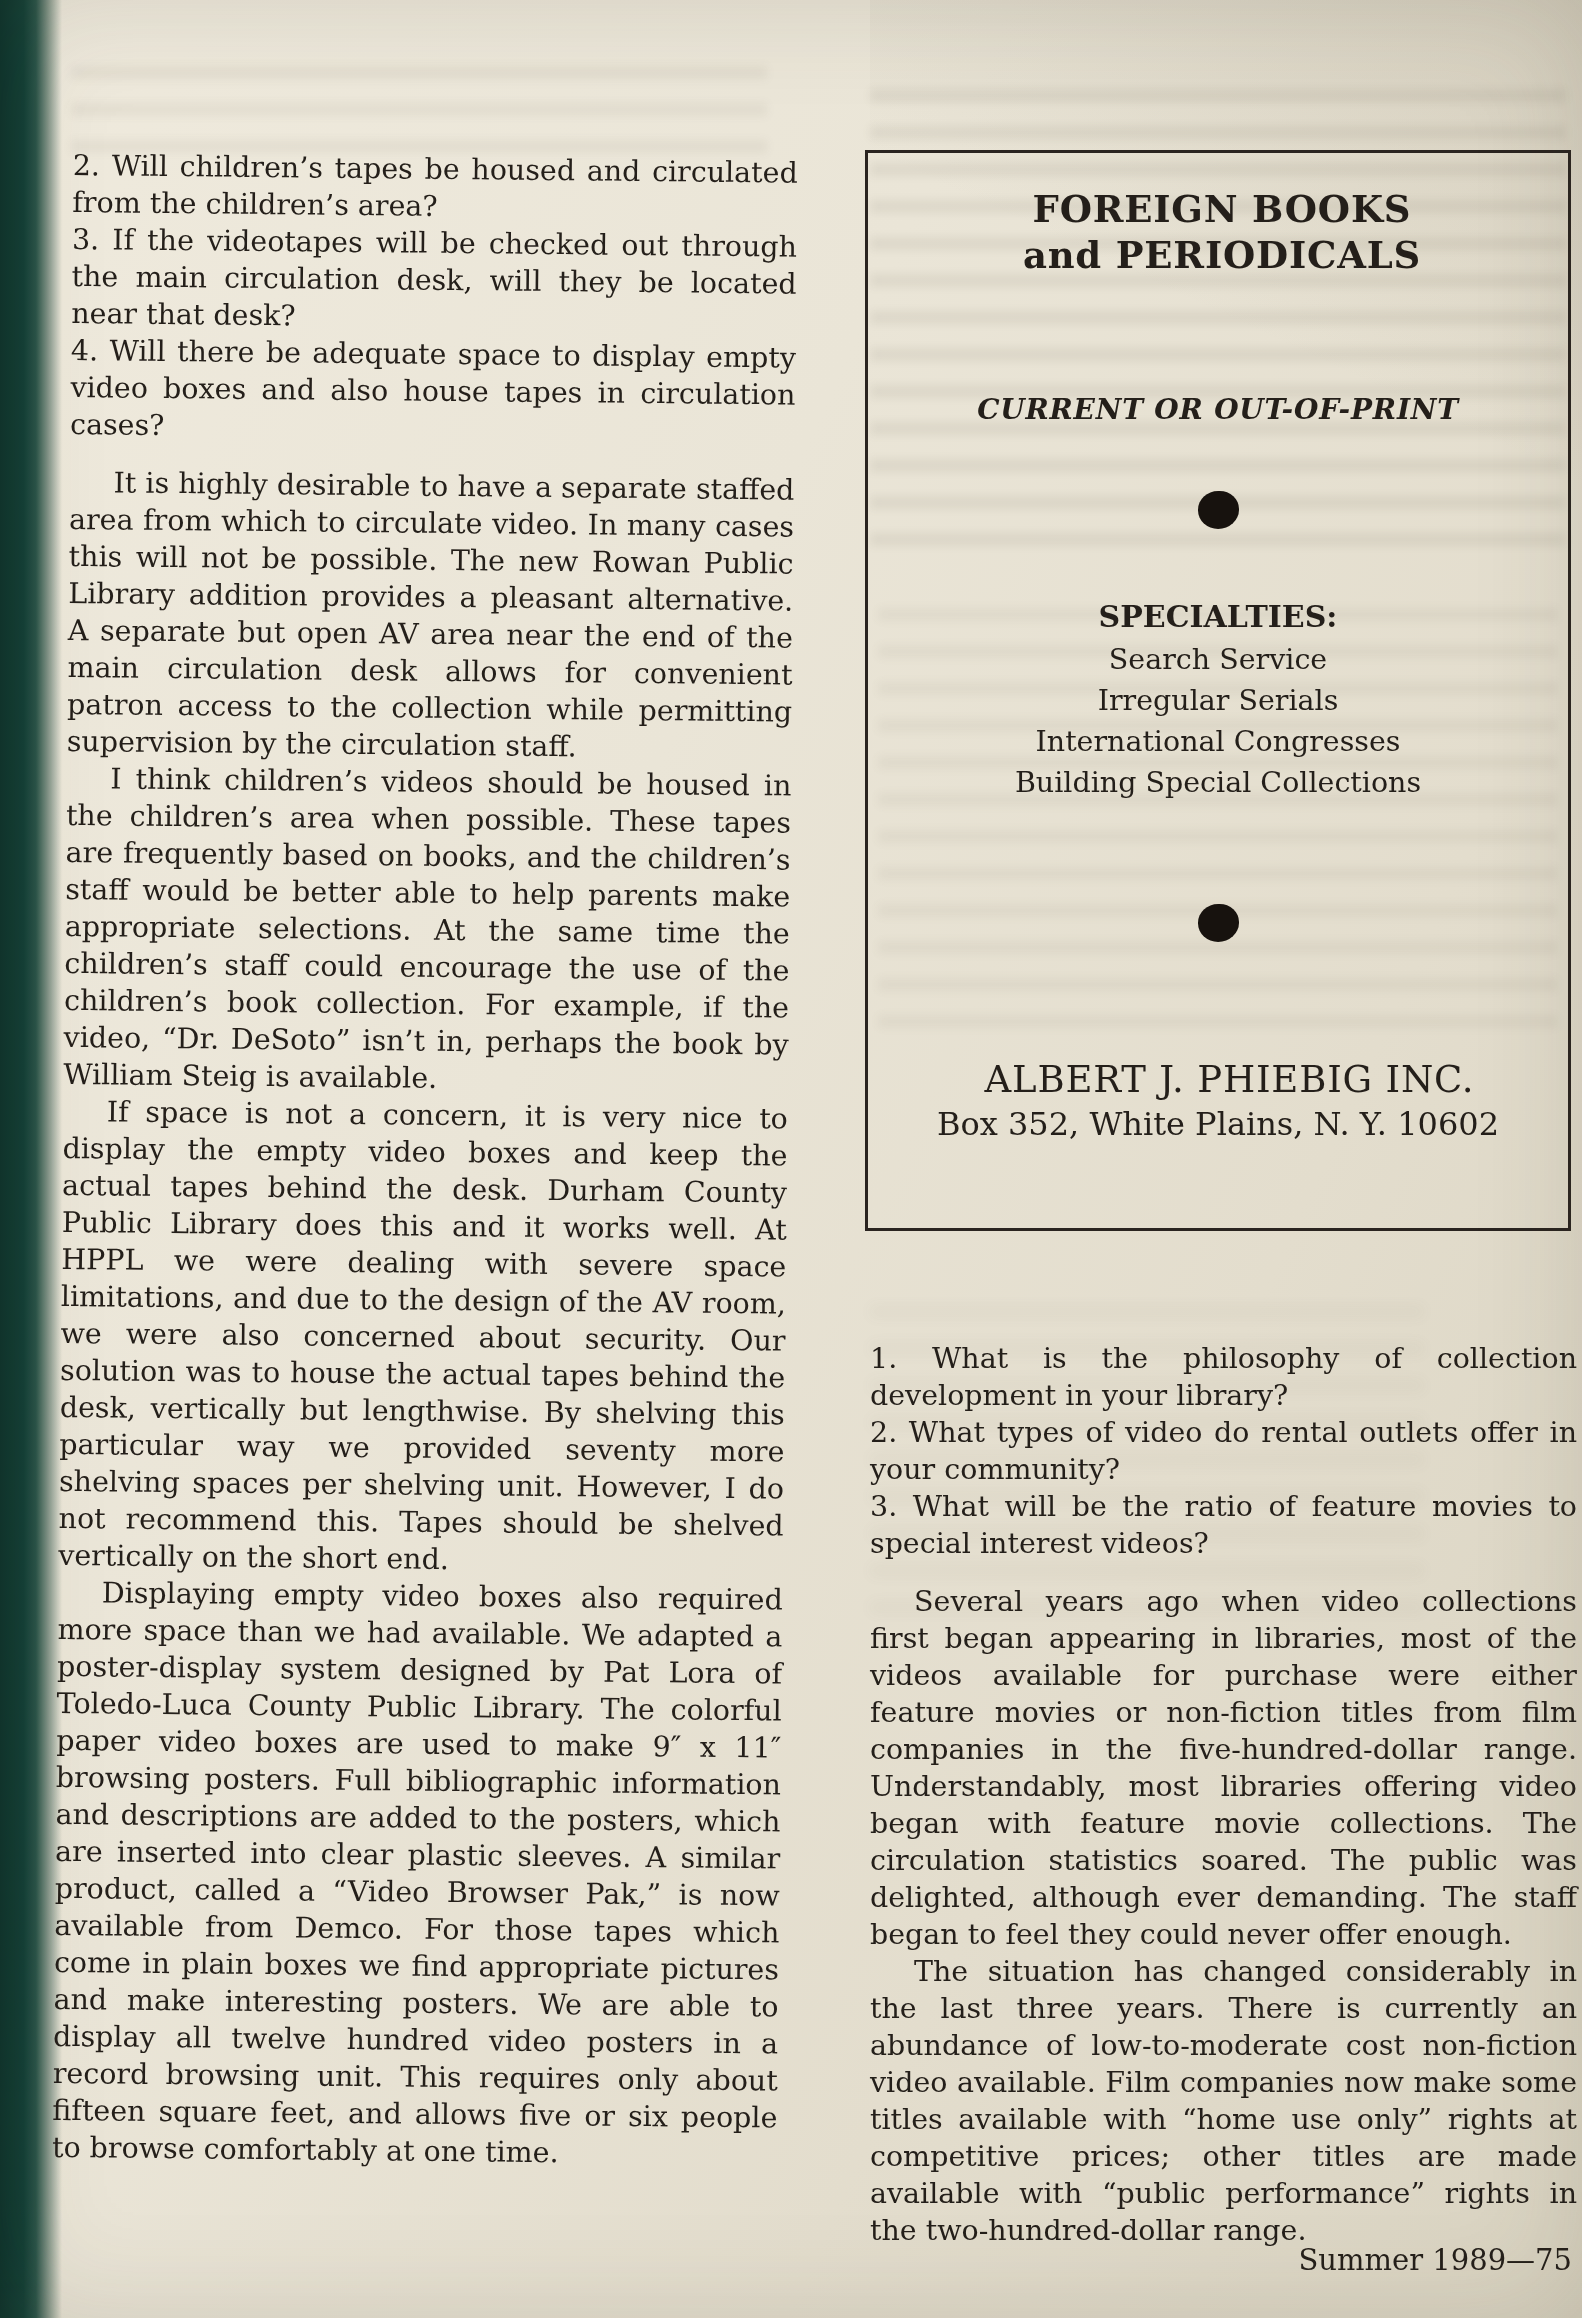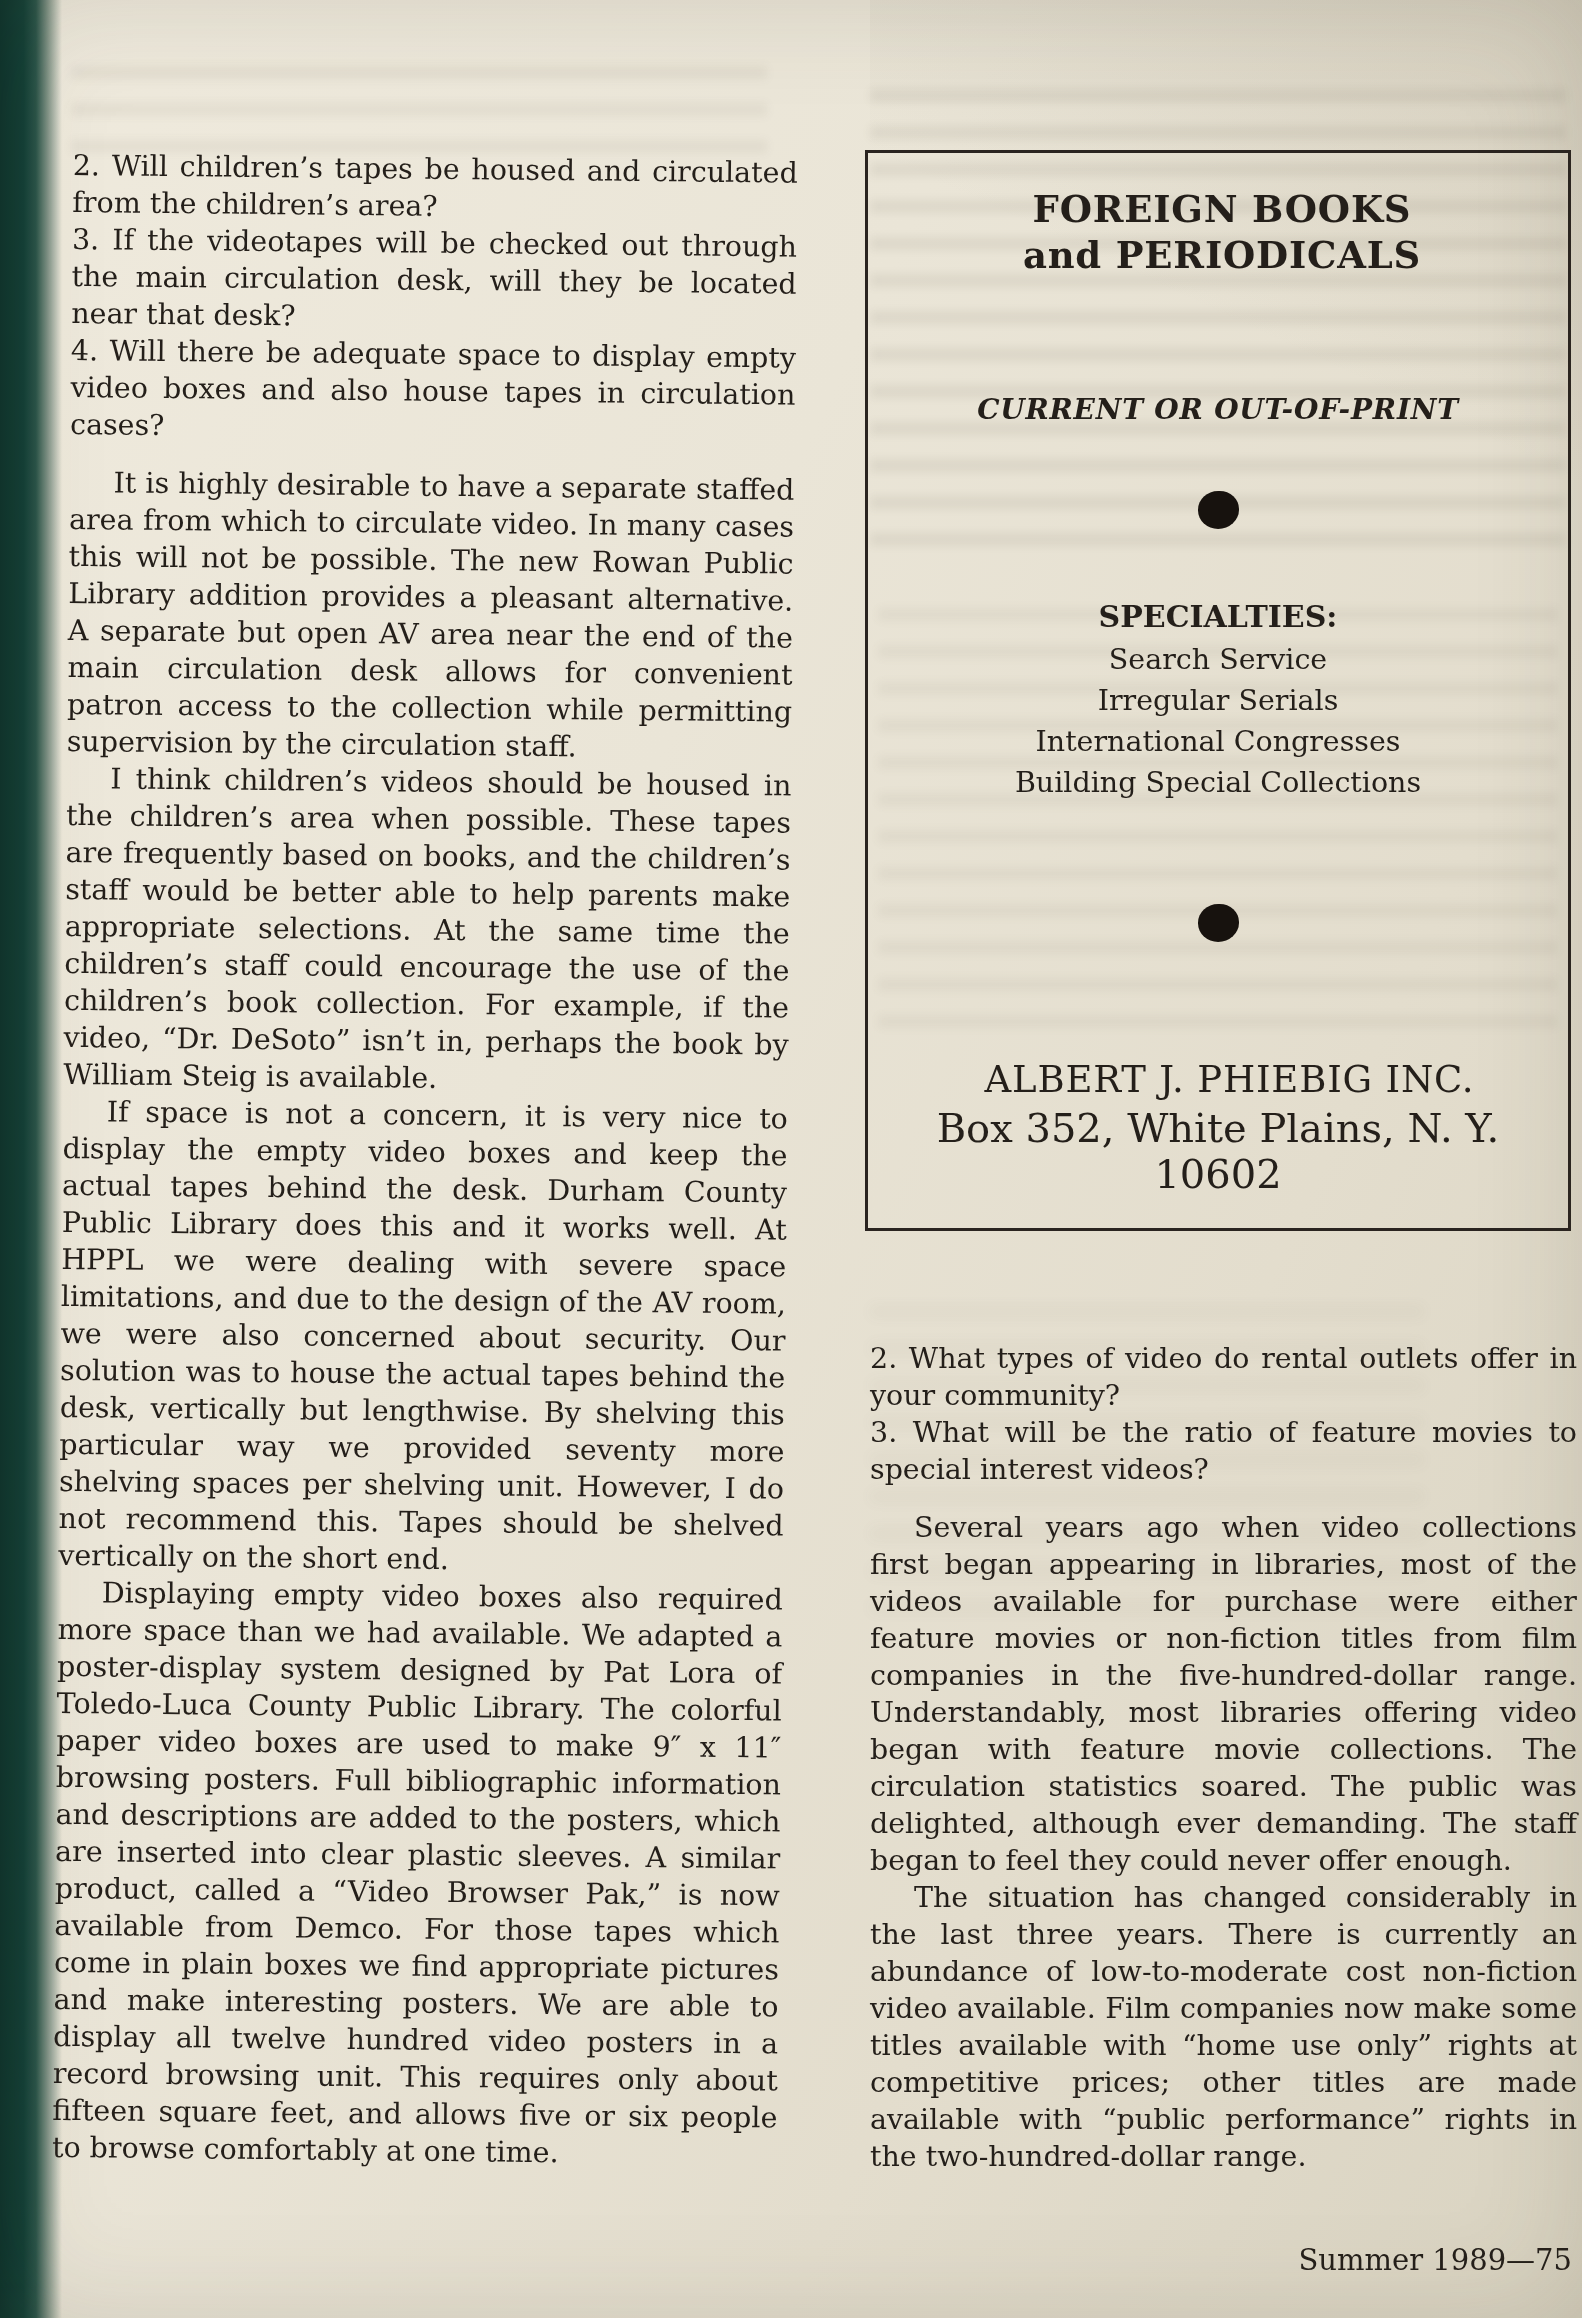--- a/index.html
+++ b/index.html
@@ -52,21 +52,21 @@
   }
   .ad-title{margin-top:33px;font-size:37px;line-height:46px;font-weight:bold;letter-spacing:0.8px;padding-left:8px;}
   .ad-sub{margin-top:115px;font-size:28px;font-weight:bold;font-style:italic;letter-spacing:0.8px;}
   .ad-dot{width:41px;height:38px;background:#17120e;border-radius:50% 48% 52% 50%;margin:0 auto;}
   .dot-a{margin-top:65px;}
   .spec-head{margin-top:70px;font-size:30px;font-weight:bold;}
   .spec-list{margin-top:4.7px;}
   .spec-item{font-size:28.5px;line-height:41px;font-weight:normal;}
   .dot-b{margin-top:101px;}
   .ad-company{margin-top:116px;font-size:37px;letter-spacing:0.8px;padding-left:23px;}
-  .ad-address{margin-top:4.7px;font-size:40px;}
+  .ad-address{margin-top:4.7px;font-size:32px;}
 
   .rc-heading{
     position:absolute;left:870px;top:1289px;width:707px;
     font-size:29px;font-weight:bold;
   }
   .col-right{
     position:absolute;left:870px;top:1340px;width:707px;
     font-size:28.5px;line-height:37px;text-align:justify;
   }
   .footer{
@@ -109,20 +109,21 @@
         <div class="spec-item">International Congresses</div>
         <div class="spec-item">Building Special Collections</div>
       </div>
       <div class="ad-dot dot-b"></div>
       <div class="ad-company">ALBERT J. PHIEBIG INC.</div>
       <div class="ad-address">Box 352, White Plains, N. Y. 10602</div>
     </div>
 
 
     <div class="col-right">
+      <p class="q">1. What is the philosophy of collection development in your library?</p>
       <p class="q">2. What types of video do rental outlets offer in your community?</p>
       <p class="q">3. What will be the ratio of feature movies to special interest videos?</p>
       <p class="para gap-top">Several years ago when video collections first began appearing in libraries, most of the videos available for purchase were either feature movies or non-fiction titles from film companies in the five-hundred-dollar range. Understandably, most libraries offering video began with feature movie collections. The circulation statistics soared. The public was delighted, although ever demanding. The staff began to feel they could never offer enough.</p>
       <p class="para">The situation has changed considerably in the last three years. There is currently an abundance of low-to-moderate cost non-fiction video available. Film companies now make some titles available with “home use only” rights at competitive prices; other titles are made available with “public performance” rights in the two-hundred-dollar range.</p>
     </div>
 
     <div class="footer">Summer 1989—75</div>
 
   </div>
 </div>

